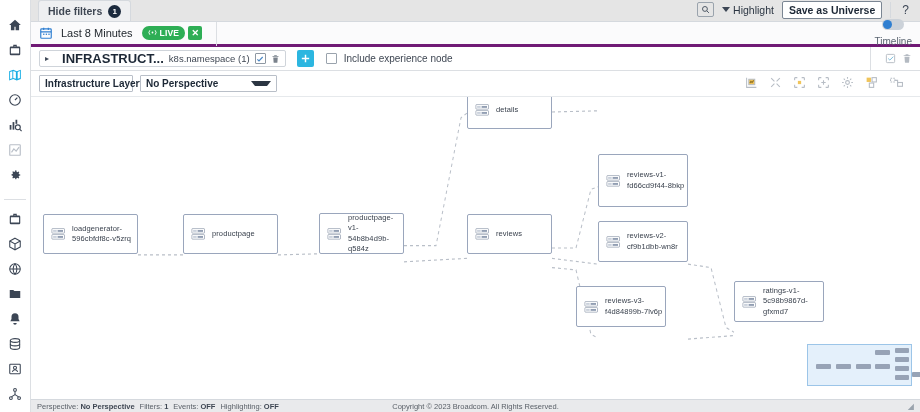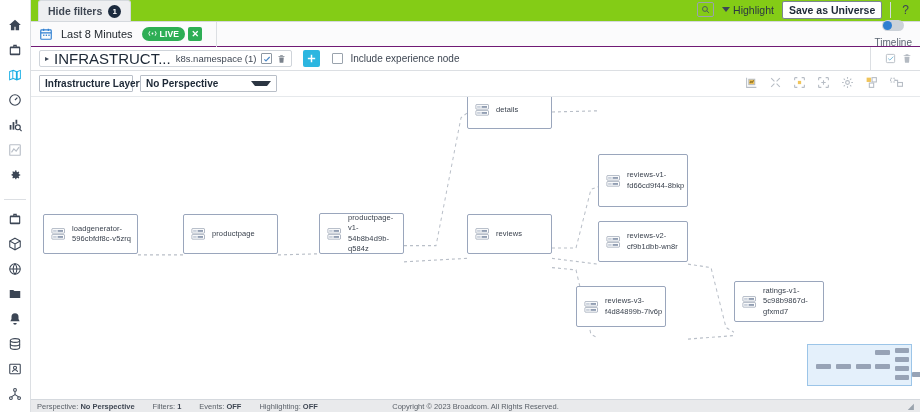--- a/index.html
+++ b/index.html
@@ -37,21 +37,21 @@
     width: 22px; height: 1px; background: #dcdfe3;
     margin: 6px 0 12px 0;
   }
 
   
   .main { flex: 1; display: flex; flex-direction: column; height: 412px; position: relative; }
 
   
   .tabstrip {
     height: 22px;
-    background: #84cc16;
+    background: #e5e5e5;
     border-bottom: 1px solid #d5d9de;
     display: flex; align-items: flex-end;
     padding-left: 7px;
     position: relative;
   }
   .tab {
     height: 21px;
     background: #eeeff1;
     border: 1px solid #d5d9de;
     border-bottom: none;
@@ -100,21 +100,21 @@
     background: #fff;
     white-space: nowrap;
   }
   .divider-v { width: 1px; height: 16px; background: #d5d9de; }
   .help-q { font-size: 12px; color: #3c4655; padding: 0 3px; }
 
   
   .timebar {
     height: 25px;
     background: #fbfbfc;
-    border-bottom: 1px solid #701a75;
+    border-bottom: 3px solid #701a75;
     display: flex; align-items: center;
     padding: 0 8px;
   }
   .cal-ico { margin-right: 8px; display:flex; align-items:center; }
   .time-label { font-size: 11px; color: #23292f; margin-right: 9px; white-space: nowrap;}
   .live-pill {
     background: #2eae55; color: #fff;
     border-radius: 9px;
     height: 14px;
     display: flex; align-items: center; gap: 3px;
@@ -154,21 +154,21 @@
   }
   .filter-chip {
     border: 1px solid #cfd4da;
     border-radius: 2px;
     height: 17px;
     display: flex; align-items: center; gap: 5px;
     padding: 0 5px;
     background: #fff;
   }
   .chip-arrow { font-size: 8px; color: #3c4655; }
-  .chip-cat { font-size: 15px; font-weight: normal; color: #1d2836; }
+  .chip-cat { font-size: 13px; font-weight: bold; color: #1d2836; margin-left: 8px; }
   .chip-val { font-size: 9.5px; color: #3f4753; }
   .chip-check {
     width: 11px; height: 11px; border: 1px solid #8e98a3; border-radius: 1px;
     display:flex; align-items:center; justify-content:center;
     color: #4a88c7; font-size: 8px; background:#fff;
   }
   .chip-trash { color: #7a828c; display:flex; align-items:center;}
   .plus-btn {
     width: 17px; height: 17px; background: #2cb6e0; border-radius: 2px;
     margin-left: 11px;
@@ -266,21 +266,21 @@
   
   .footer {
     height: 13px;
     background: #e9eaec;
     border-top: 1px solid #d5d9de;
     display: flex; align-items: center;
     padding: 0 6px;
     font-size: 7.5px;
     color: #5a6068;
   }
-  .footer-left { display: flex; gap: 18px; }
+  .footer-left { display: flex; gap: 5px; }
   .footer-left b { font-weight: bold; color:#3f4753; }
   .footer-copy { position:absolute; left: 50%; transform: translateX(-50%); font-size:7.5px; color:#5a6068; white-space: nowrap;}
   .footer-wrap { position: relative; width:100%; display:flex; align-items:center;}
   .resize-grip { margin-left:auto; color:#9aa3ad; font-size: 8px; }
 </style>
 </head>
 <body>
 
 <div id="app">
 

